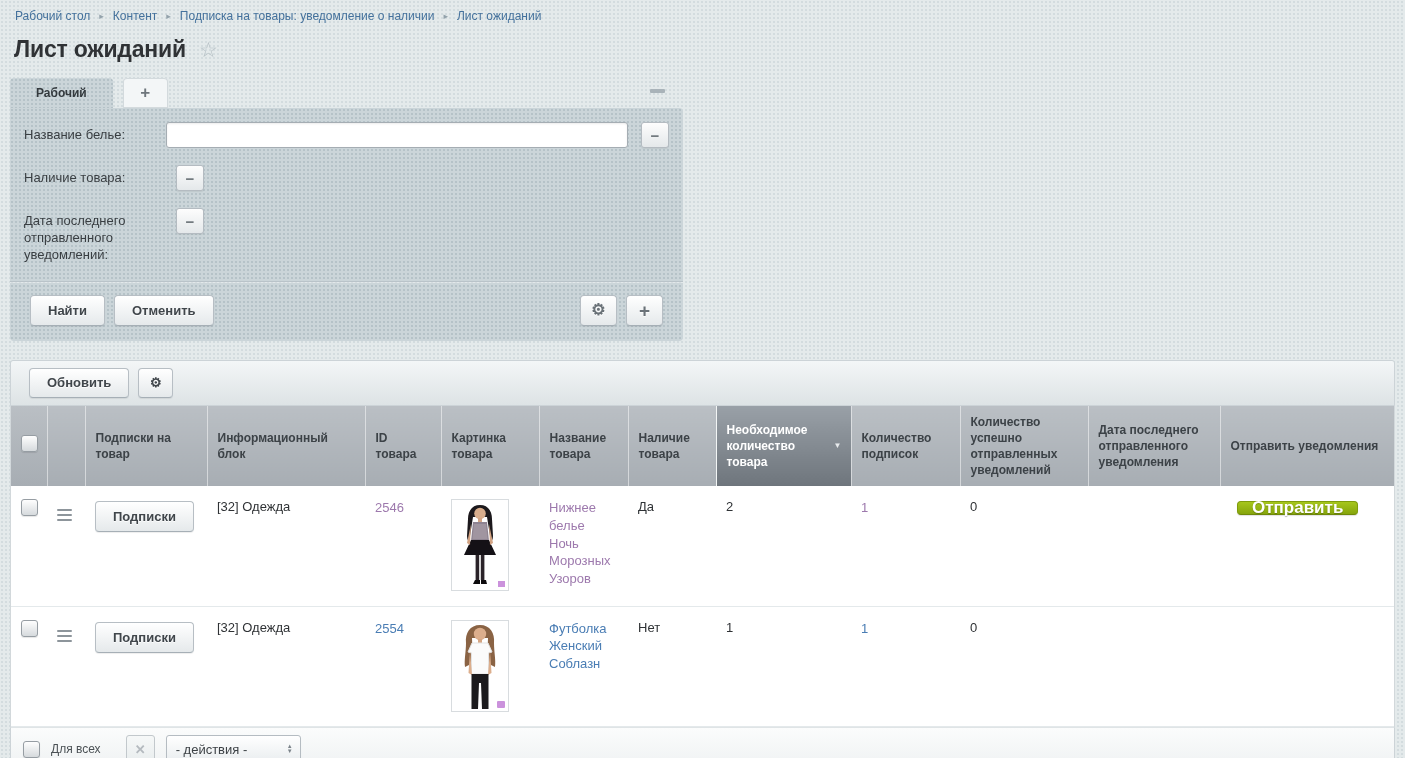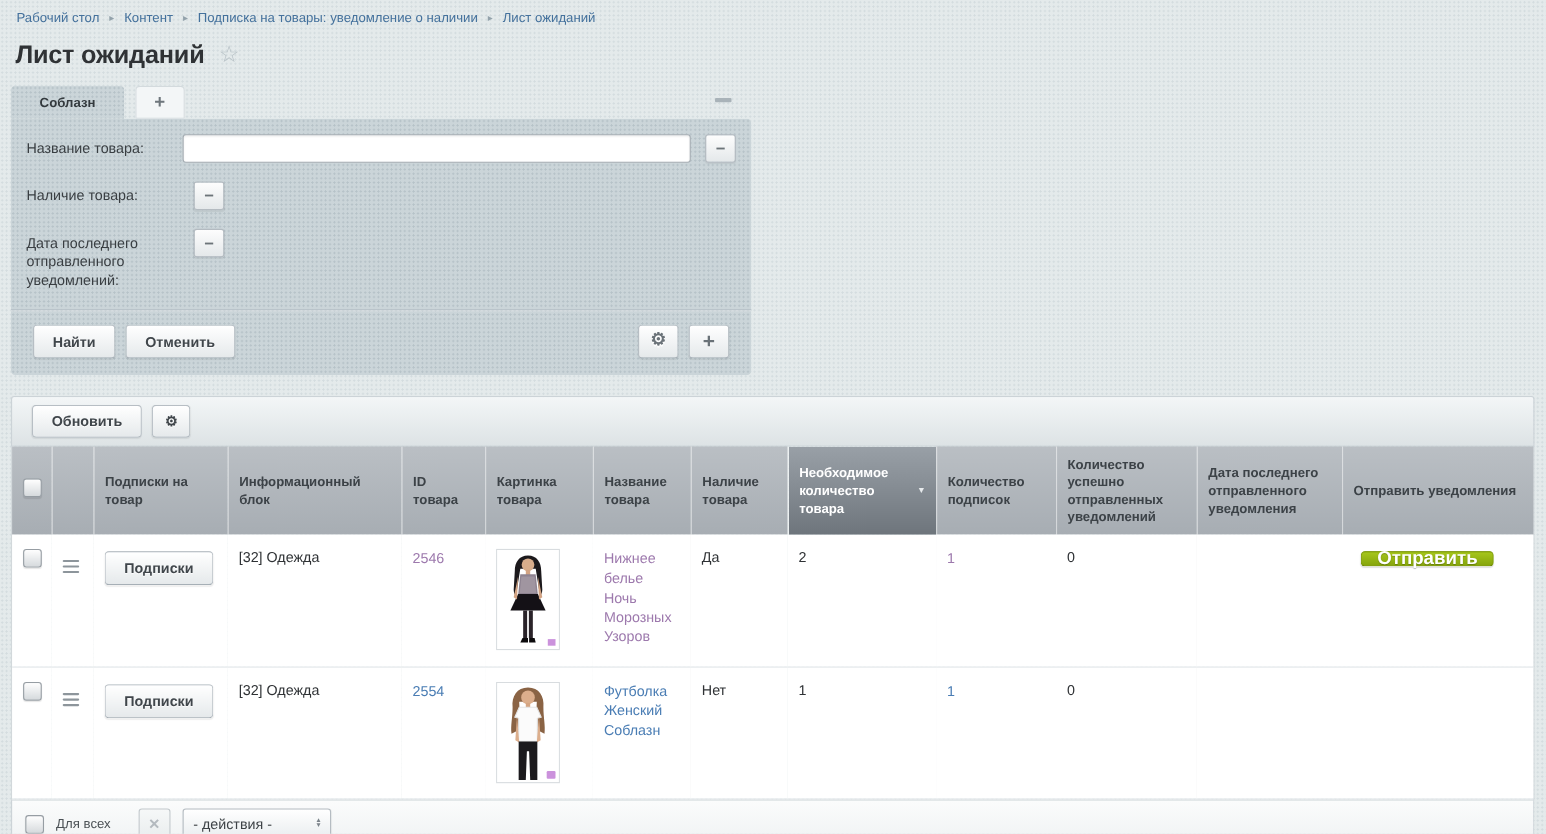--- a/index.html
+++ b/index.html
@@ -110,30 +110,30 @@
   <a href="#">Лист ожиданий</a>
 </div>
 
 <div class="title-row">
   <h1 class="page-title">Лист ожиданий</h1>
   <span class="fav-star">☆</span>
 </div>
 
 <div class="filter-wrap">
   <div class="filter-tabs">
-    <div class="ftab active dots">Соблазн</div>
+    <div class="ftab active dots">Рабочий</div>
     <div class="ftab add">
       <span>+</span>
     </div>
   </div>
   <div class="filter-collapse"></div>
 
   <div class="filter-body dots">
     <div class="f-row">
-      <div class="f-label">Название товара:</div>
+      <div class="f-label">Название белье:</div>
       <div class="f-control">
         <input class="text-input" type="text" value="" style="">
       </div>
       <div class="f-remove">
         <span>−</span>
       </div>
     </div>
 
     <div class="f-row">
       <div class="f-label">Наличие товара:</div>

